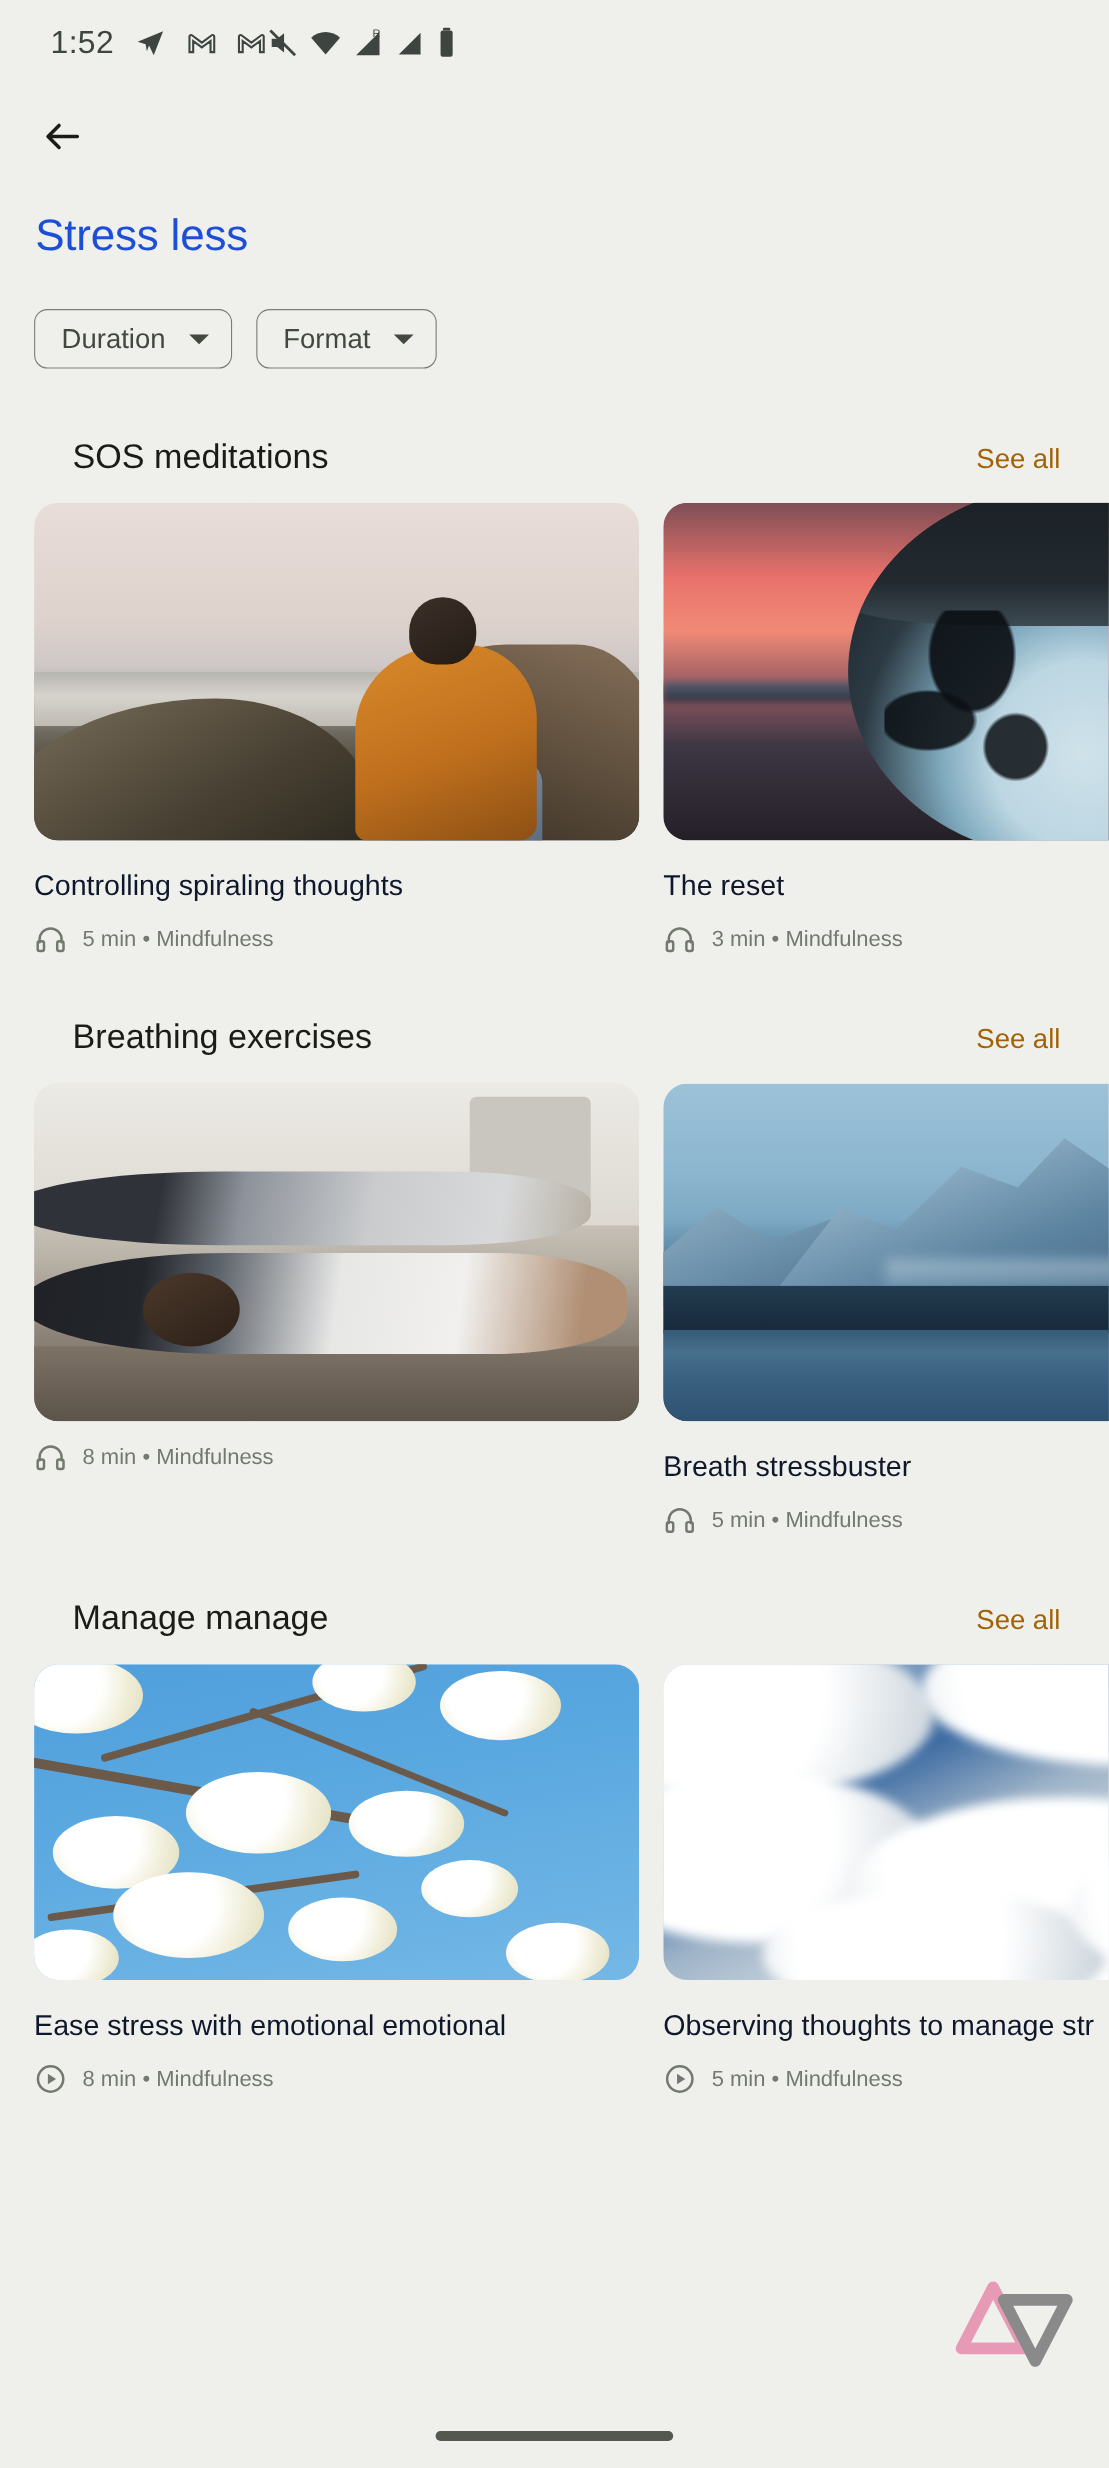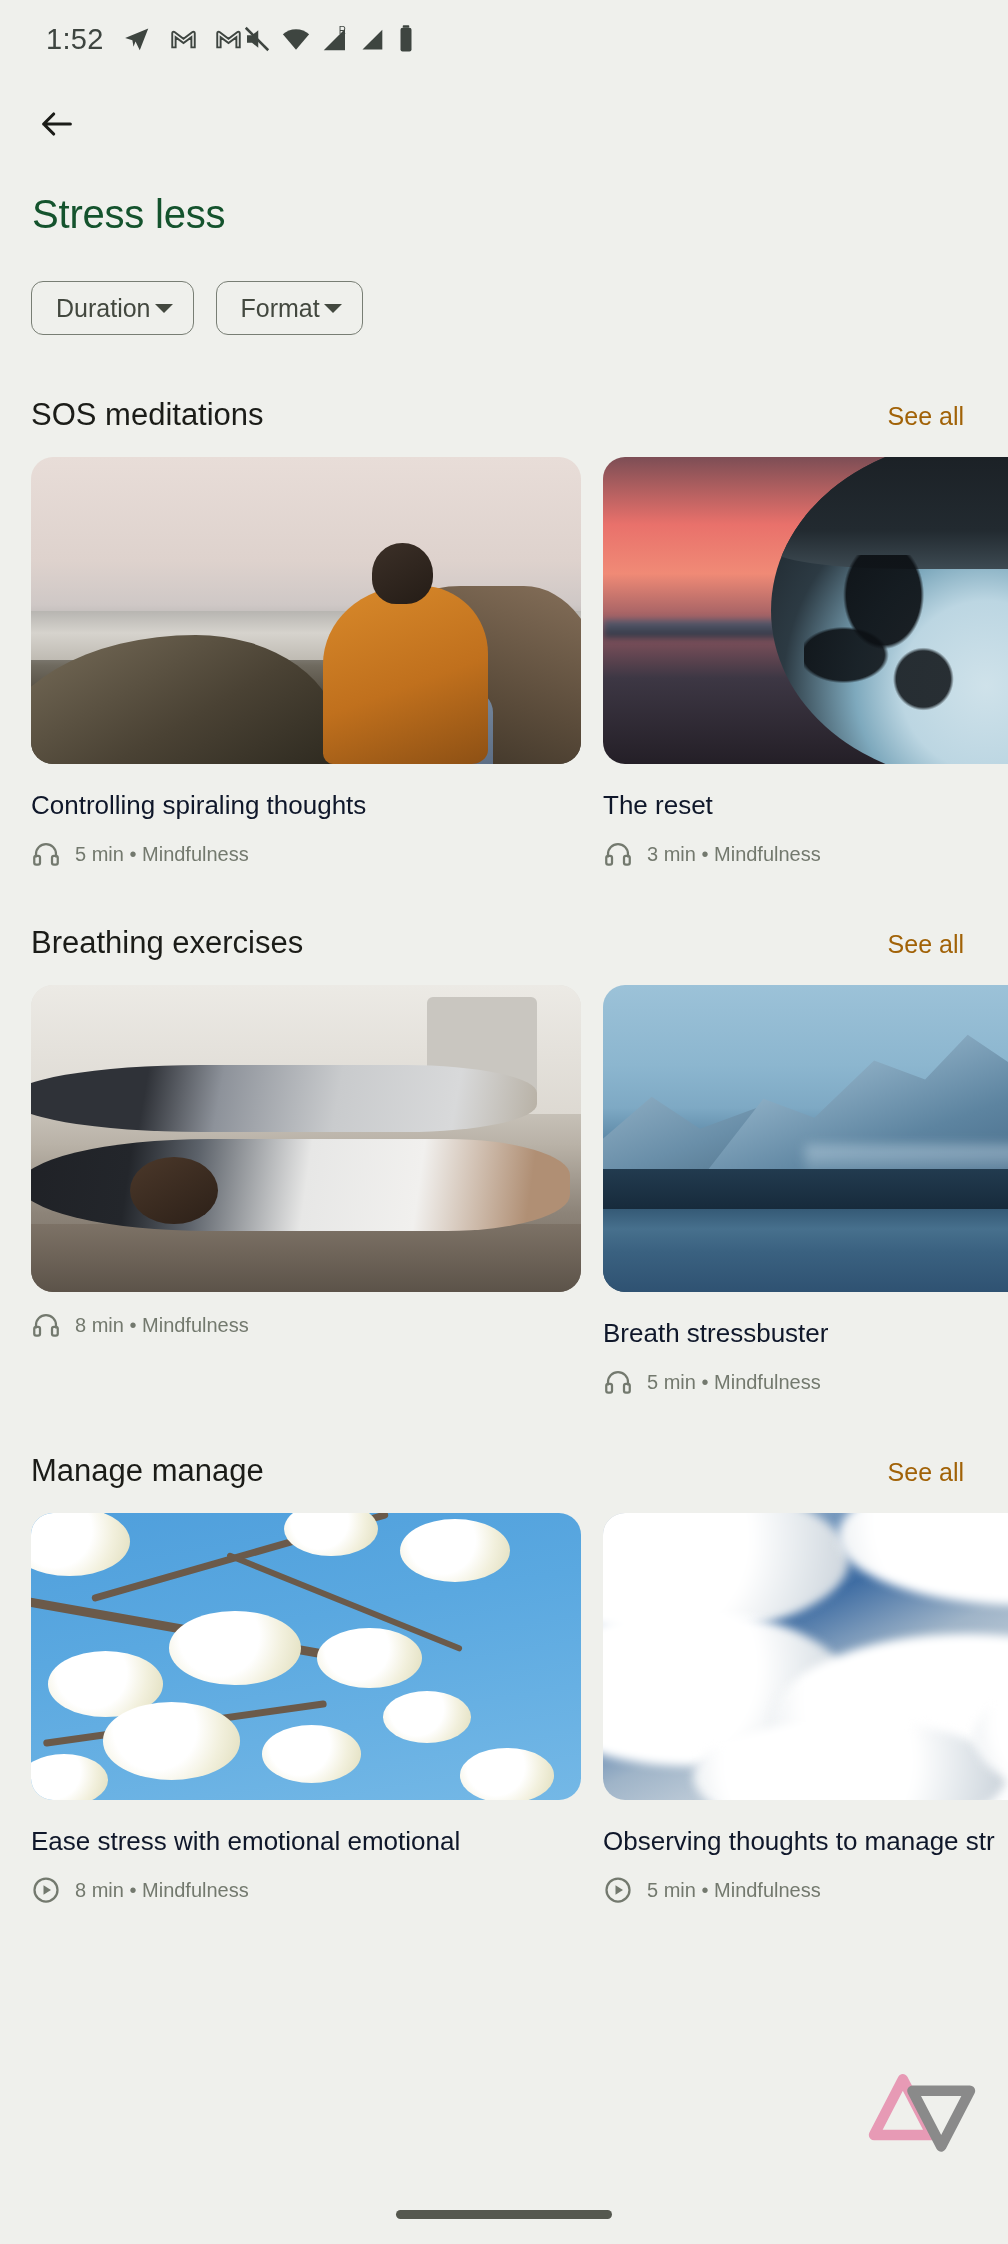--- a/index.html
+++ b/index.html
@@ -27,38 +27,38 @@
   
   .appbar { height:92px; display:flex; align-items:center; padding-left:26px; }
   .back-btn {
     width:62px; height:62px;
     display:flex; align-items:center; justify-content:center;
     cursor:pointer;
   }
   .page-title {
     font-size:40px;
     font-weight:400;
-    color:#14532d;
+    color:#1d4ed8;
     padding:22px 0 0 32px;
     letter-spacing:-0.2px;
   }
 
   
   .chips {
     display:flex;
     gap:22px;
     padding:44px 0 0 31px;
   }
   .chip {
     height:54px;
     border:1.5px solid #787e74;
     border-radius:12px;
     display:flex;
     align-items:center;
-    gap:4px;
+    gap:21px;
     padding:0 20px 0 24px;
     cursor:pointer;
     background:transparent;
   }
   .chip-label { font-size:25px; color:#43483f; white-space:nowrap; }
   .caret {
     width:0; height:0;
     border-left:9px solid transparent;
     border-right:9px solid transparent;
     border-top:9px solid #43483f;
@@ -66,20 +66,21 @@
 
   
   .section { margin-top:56px; }
   .section.first { margin-top:62px; }
   .sec-head {
     display:flex;
     align-items:baseline;
     justify-content:space-between;
     padding:0 44px 0 31px;
     margin-bottom:24px;
+    margin-left:35px;
   }
   .sec-title { font-size:31px; color:#1b1c18; font-weight:400; }
   .see-all { font-size:25px; color:#a16207; cursor:pointer; }
 
   .row {
     display:flex;
     gap:22px;
     padding-left:31px;
     overflow:hidden;
   }

